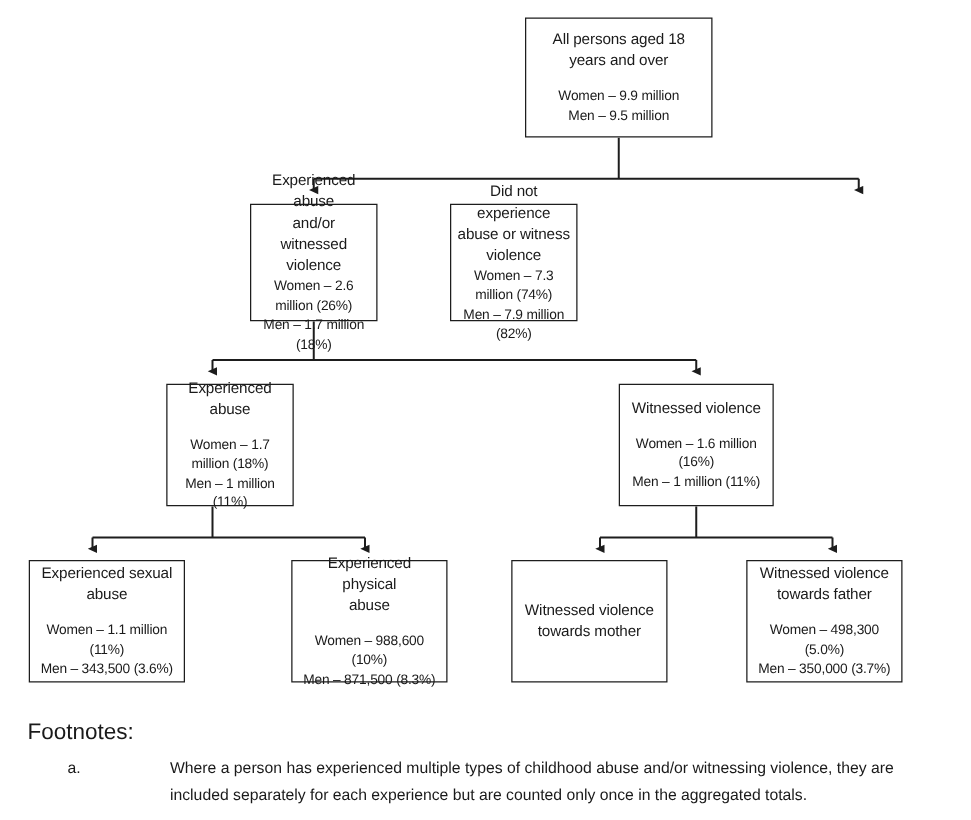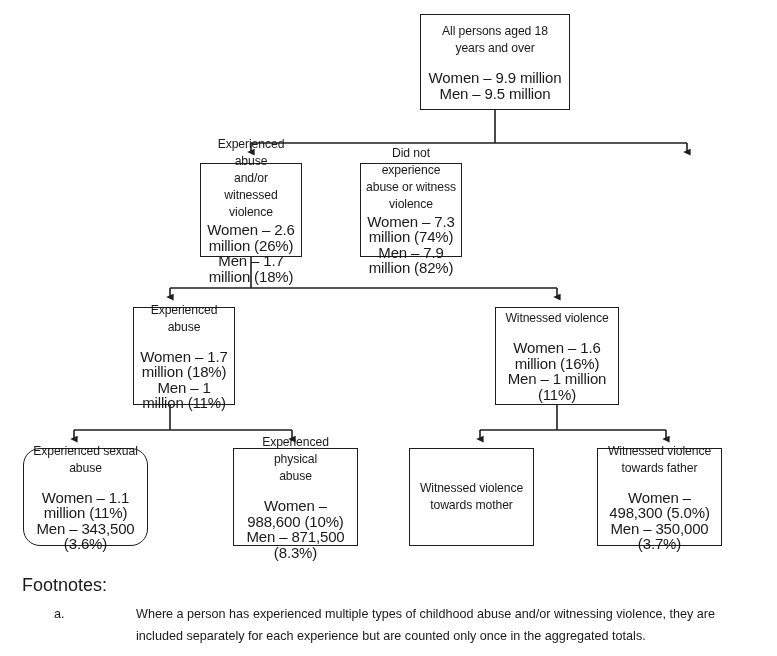--- a/index.html
+++ b/index.html
@@ -43,21 +43,21 @@
     text-align: center;
     padding: 4px 5px;
   }
   .node .title {
     font-size: 12.2px;
     line-height: 17px;
     letter-spacing: -0.1px;
     white-space: pre-line;
   }
   .node .stats {
-    font-size: 15px;
+    font-size: 11px;
     line-height: 15.5px;
     letter-spacing: -0.15px;
     white-space: pre-line;
   }
   .node .stats.spaced { margin-top: 13px; }
   .node .stats.tight  { margin-top: 1px; }
 
   
   #footnotes {
     position: absolute;
@@ -165,21 +165,21 @@
     <div class="stats spaced">Women – 1.7 million (18%)
 Men – 1 million (11%)</div>
   </div>
 
   <div class="node" style="left:495px; top:307px; width:124px; height:98px;">
     <div class="title">Witnessed violence</div>
     <div class="stats spaced">Women –  1.6 million (16%)
 Men – 1 million (11%)</div>
   </div>
 
-  <div class="node" style="left:23px; top:448px; width:125px; height:98px;border-radius:17px;">
+  <div class="node" style="left:23px; top:448px; width:125px; height:98px;">
     <div class="title">Experienced sexual
 abuse</div>
     <div class="stats spaced">Women – 1.1 million (11%)
 Men – 343,500 (3.6%)</div>
   </div>
 
   <div class="node" style="left:233px; top:448px; width:125px; height:98px;">
     <div class="title">Experienced physical
 abuse</div>
     <div class="stats spaced">Women – 988,600 (10%)

